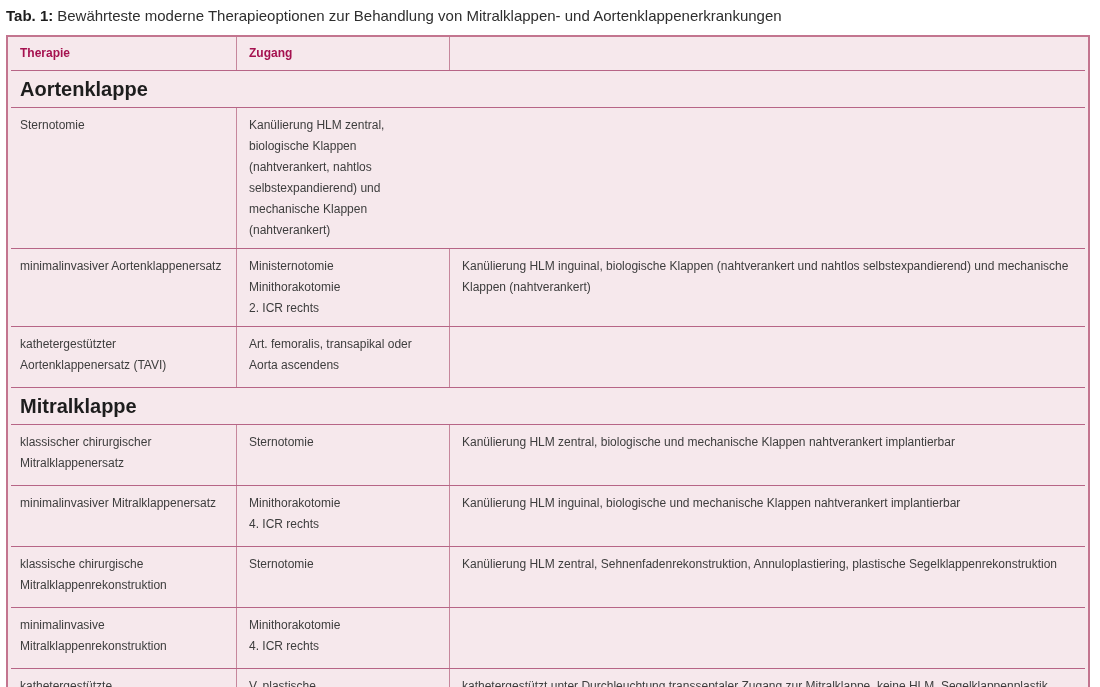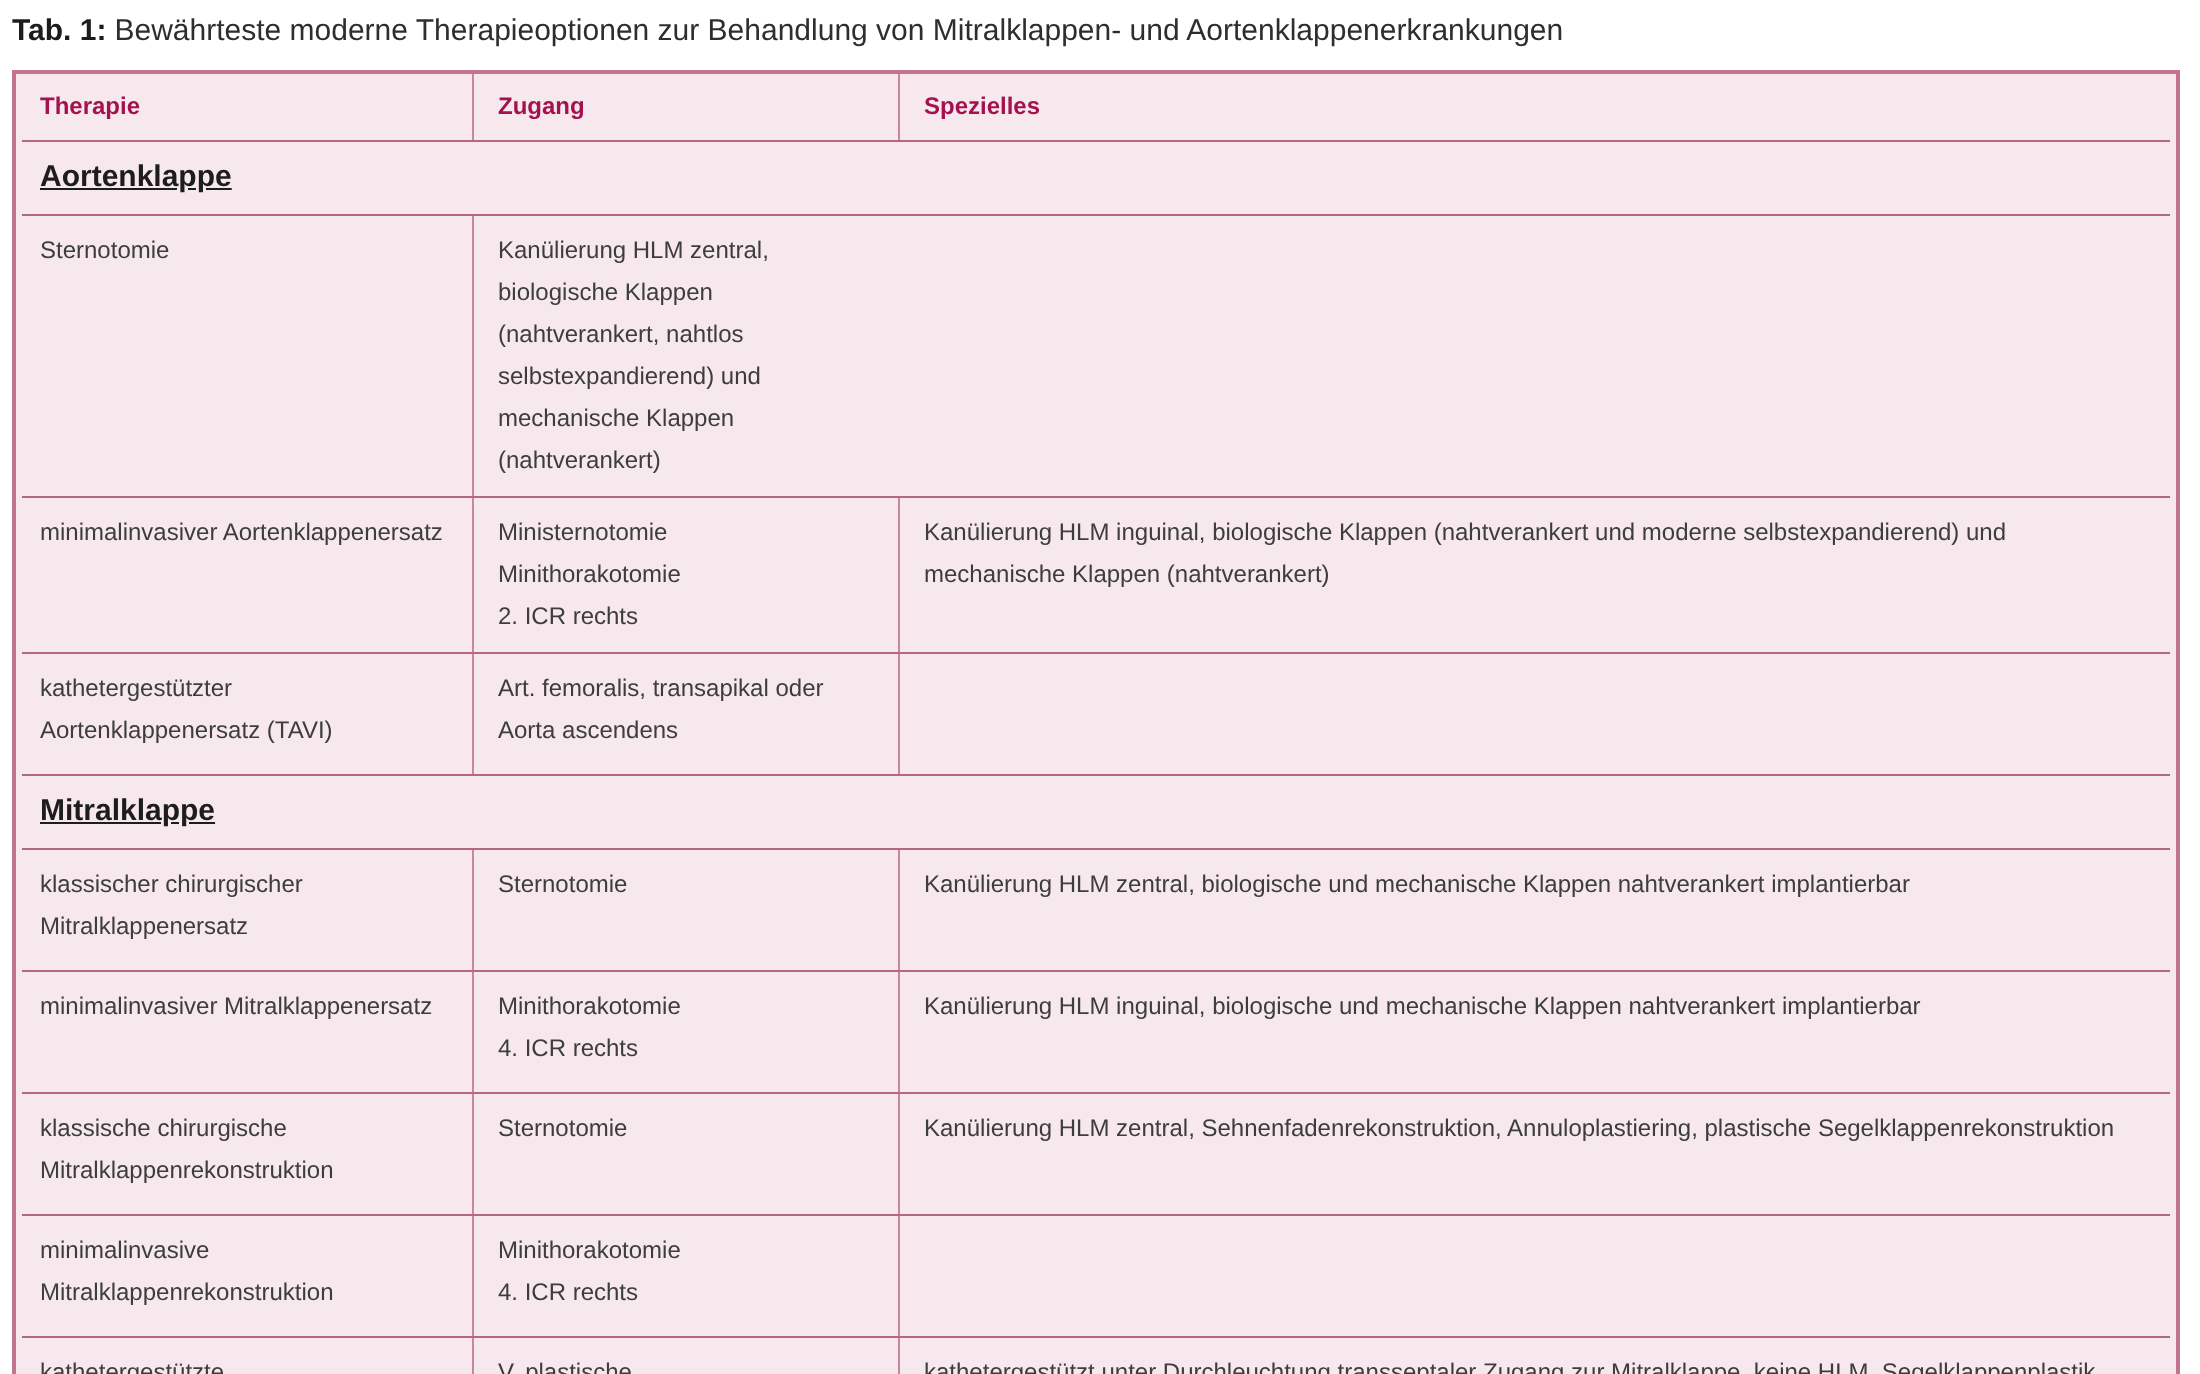--- a/index.html
+++ b/index.html
@@ -29,23 +29,22 @@
   }
   .c1,.c2{border-right:1.5px solid var(--column-line,#c6879c);}
   .c2{white-space:pre-line;}
   .t-head .cell{
     font-weight:bold;color:var(--accent,#a5114f);
     padding-top:6px;padding-bottom:6px;
   }
   .t-section .section-cell{
     grid-column:1/-1;
     padding:8px 14px 8px 12px;
-    font-size:15px;line-height:20px;font-weight:bold;
+    font-size:20px;line-height:20px;font-weight:bold;
     color:var(--section-text,#1d1d1d);
-    text-decoration:underline;
   }
   .t-data{min-height:60px;}
   .sep{
     height:0;border-top:1.5px solid var(--row-line,#b76586);
     margin:0 3px;
   }
   .footnote{
     margin:13px 0 0 2px;
     font-size:13.5px;color:var(--footnote-text,#333);
     letter-spacing:0.4px;
@@ -58,41 +57,40 @@
 
   <div class="caption">
     <span class="cap-label">Tab. 1:</span><span class="cap-text">Bewährteste moderne Therapieoptionen zur Behandlung von Mitralklappen- und Aortenklappenerkrankungen</span>
   </div>
 
   <div class="table">
 
     <div class="t-row t-head">
       <div class="cell c1">Therapie</div>
       <div class="cell c2">Zugang</div>
-      <div class="cell c3">Spezielles</div>
     </div>
     <div class="sep"></div>
 
     <div class="t-row t-section">
       <div class="section-cell">Aortenklappe</div>
     </div>
     <div class="sep"></div>
 
     <div class="t-row t-data">
       <div class="cell c2">Sternotomie</div>
       <div class="cell c3">Kanülierung HLM zentral, biologische Klappen (nahtverankert, nahtlos selbstexpandierend) und mechanische Klappen (nahtverankert)</div>
     </div>
     <div class="sep"></div>
 
     <div class="t-row t-data">
       <div class="cell c1">minimalinvasiver Aortenklappenersatz</div>
       <div class="cell c2">Ministernotomie
 Minithorakotomie
 2. ICR rechts</div>
-      <div class="cell c3">Kanülierung HLM inguinal, biologische Klappen (nahtverankert und moderne selbstexpandierend) und mechanische Klappen (nahtverankert)</div>
+      <div class="cell c3">Kanülierung HLM inguinal, biologische Klappen (nahtverankert und nahtlos selbstexpandierend) und mechanische Klappen (nahtverankert)</div>
     </div>
     <div class="sep"></div>
 
     <div class="t-row t-data">
       <div class="cell c1">kathetergestützter Aortenklappenersatz (TAVI)</div>
       <div class="cell c2">Art. femoralis, transapikal oder Aorta ascendens</div>
     </div>
     <div class="sep"></div>
 
     <div class="t-row t-section">

